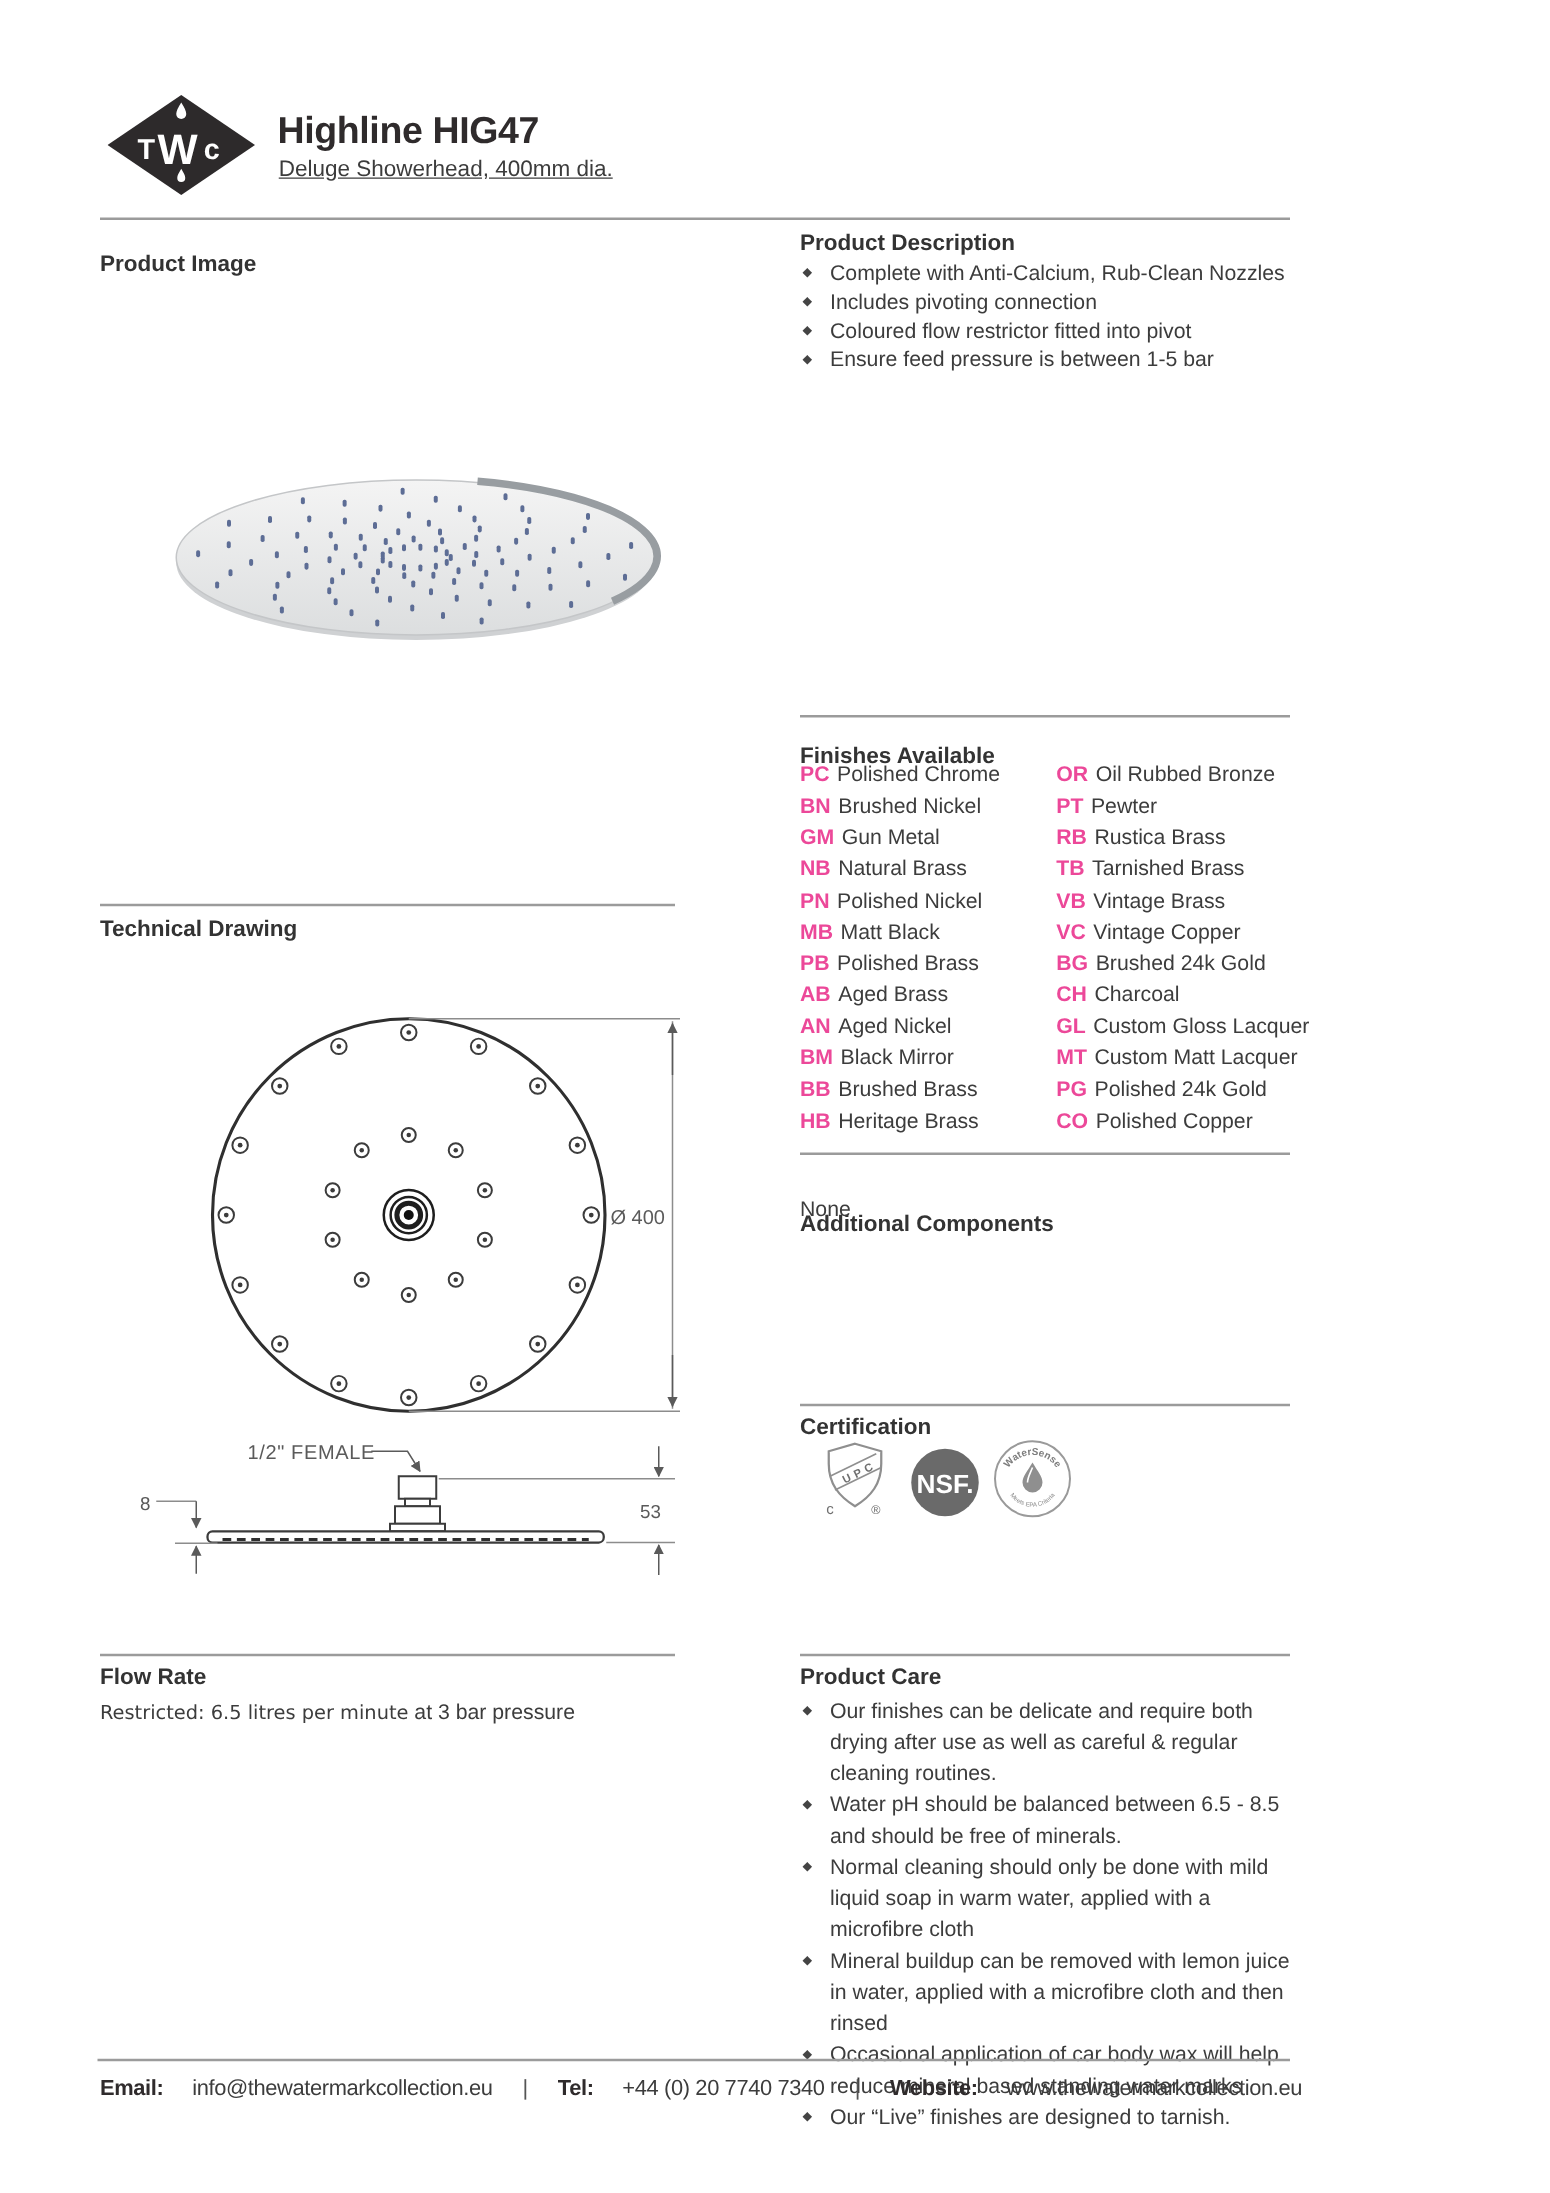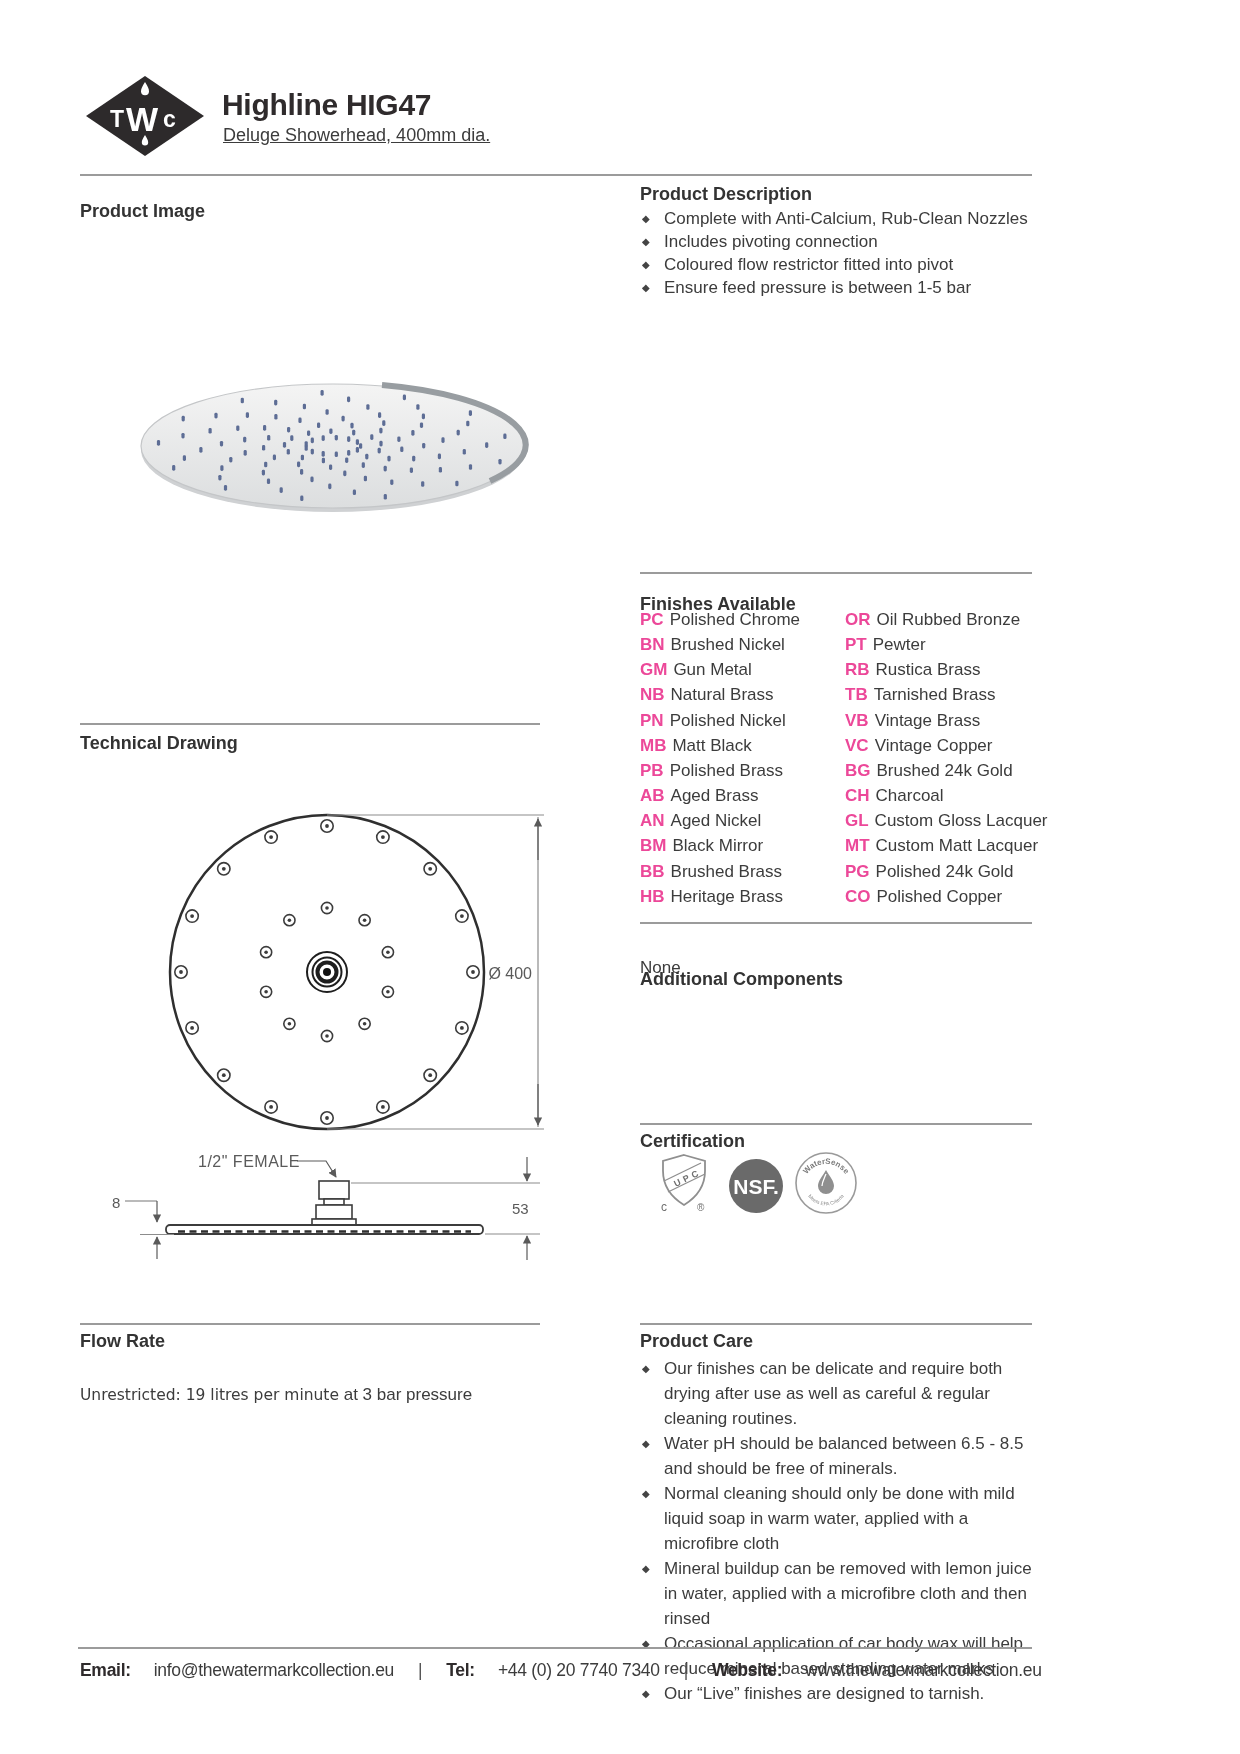--- a/index.html
+++ b/index.html
@@ -272,22 +272,22 @@
       <line x1="273" y1="393" x2="462" y2="393"></line>
       <line x1="407" y1="444" x2="462" y2="444"></line>
     </g>
     <line x1="449" y1="367" x2="449" y2="391" stroke="#5a5a5a" stroke-width="1.2" marker-end="url(#arw)"></line>
     <line x1="449" y1="470" x2="449" y2="446" stroke="#5a5a5a" stroke-width="1.2" marker-end="url(#arw)"></line>
     <text x="434" y="424" font-size="15" fill="#5a5a5a">53</text>
   </svg>
 
   <div class="rule" style="left:80px;top:1323px;width:460px;"></div>
   <div class="abs h" style="left:80px;top:1331px;">Flow Rate</div>
-  <div class="abs flow-line" style="left:80px;top:1382px;">
-    <span class="flow-lead">Unrestricted: 19 litres per minute</span><span> at 3 bar pressure</span>
+  <div class="abs flow-line" style="left:80px;top:1357px;">
+    <span class="flow-lead">Restricted: 6.5 litres per minute</span><span> at 3 bar pressure</span>
   </div>
 
   <div class="abs h" style="left:640px;top:184px;">Product Description</div>
   <div class="abs blist desc body-txt" style="left:642px;top:207px;width:400px;">
     <div class="brow">
       <span class="dm">◆</span>
       <span class="bt">Complete with Anti-Calcium, Rub-Clean Nozzles</span>
       </div>
     <div class="brow">
       <span class="dm">◆</span>

